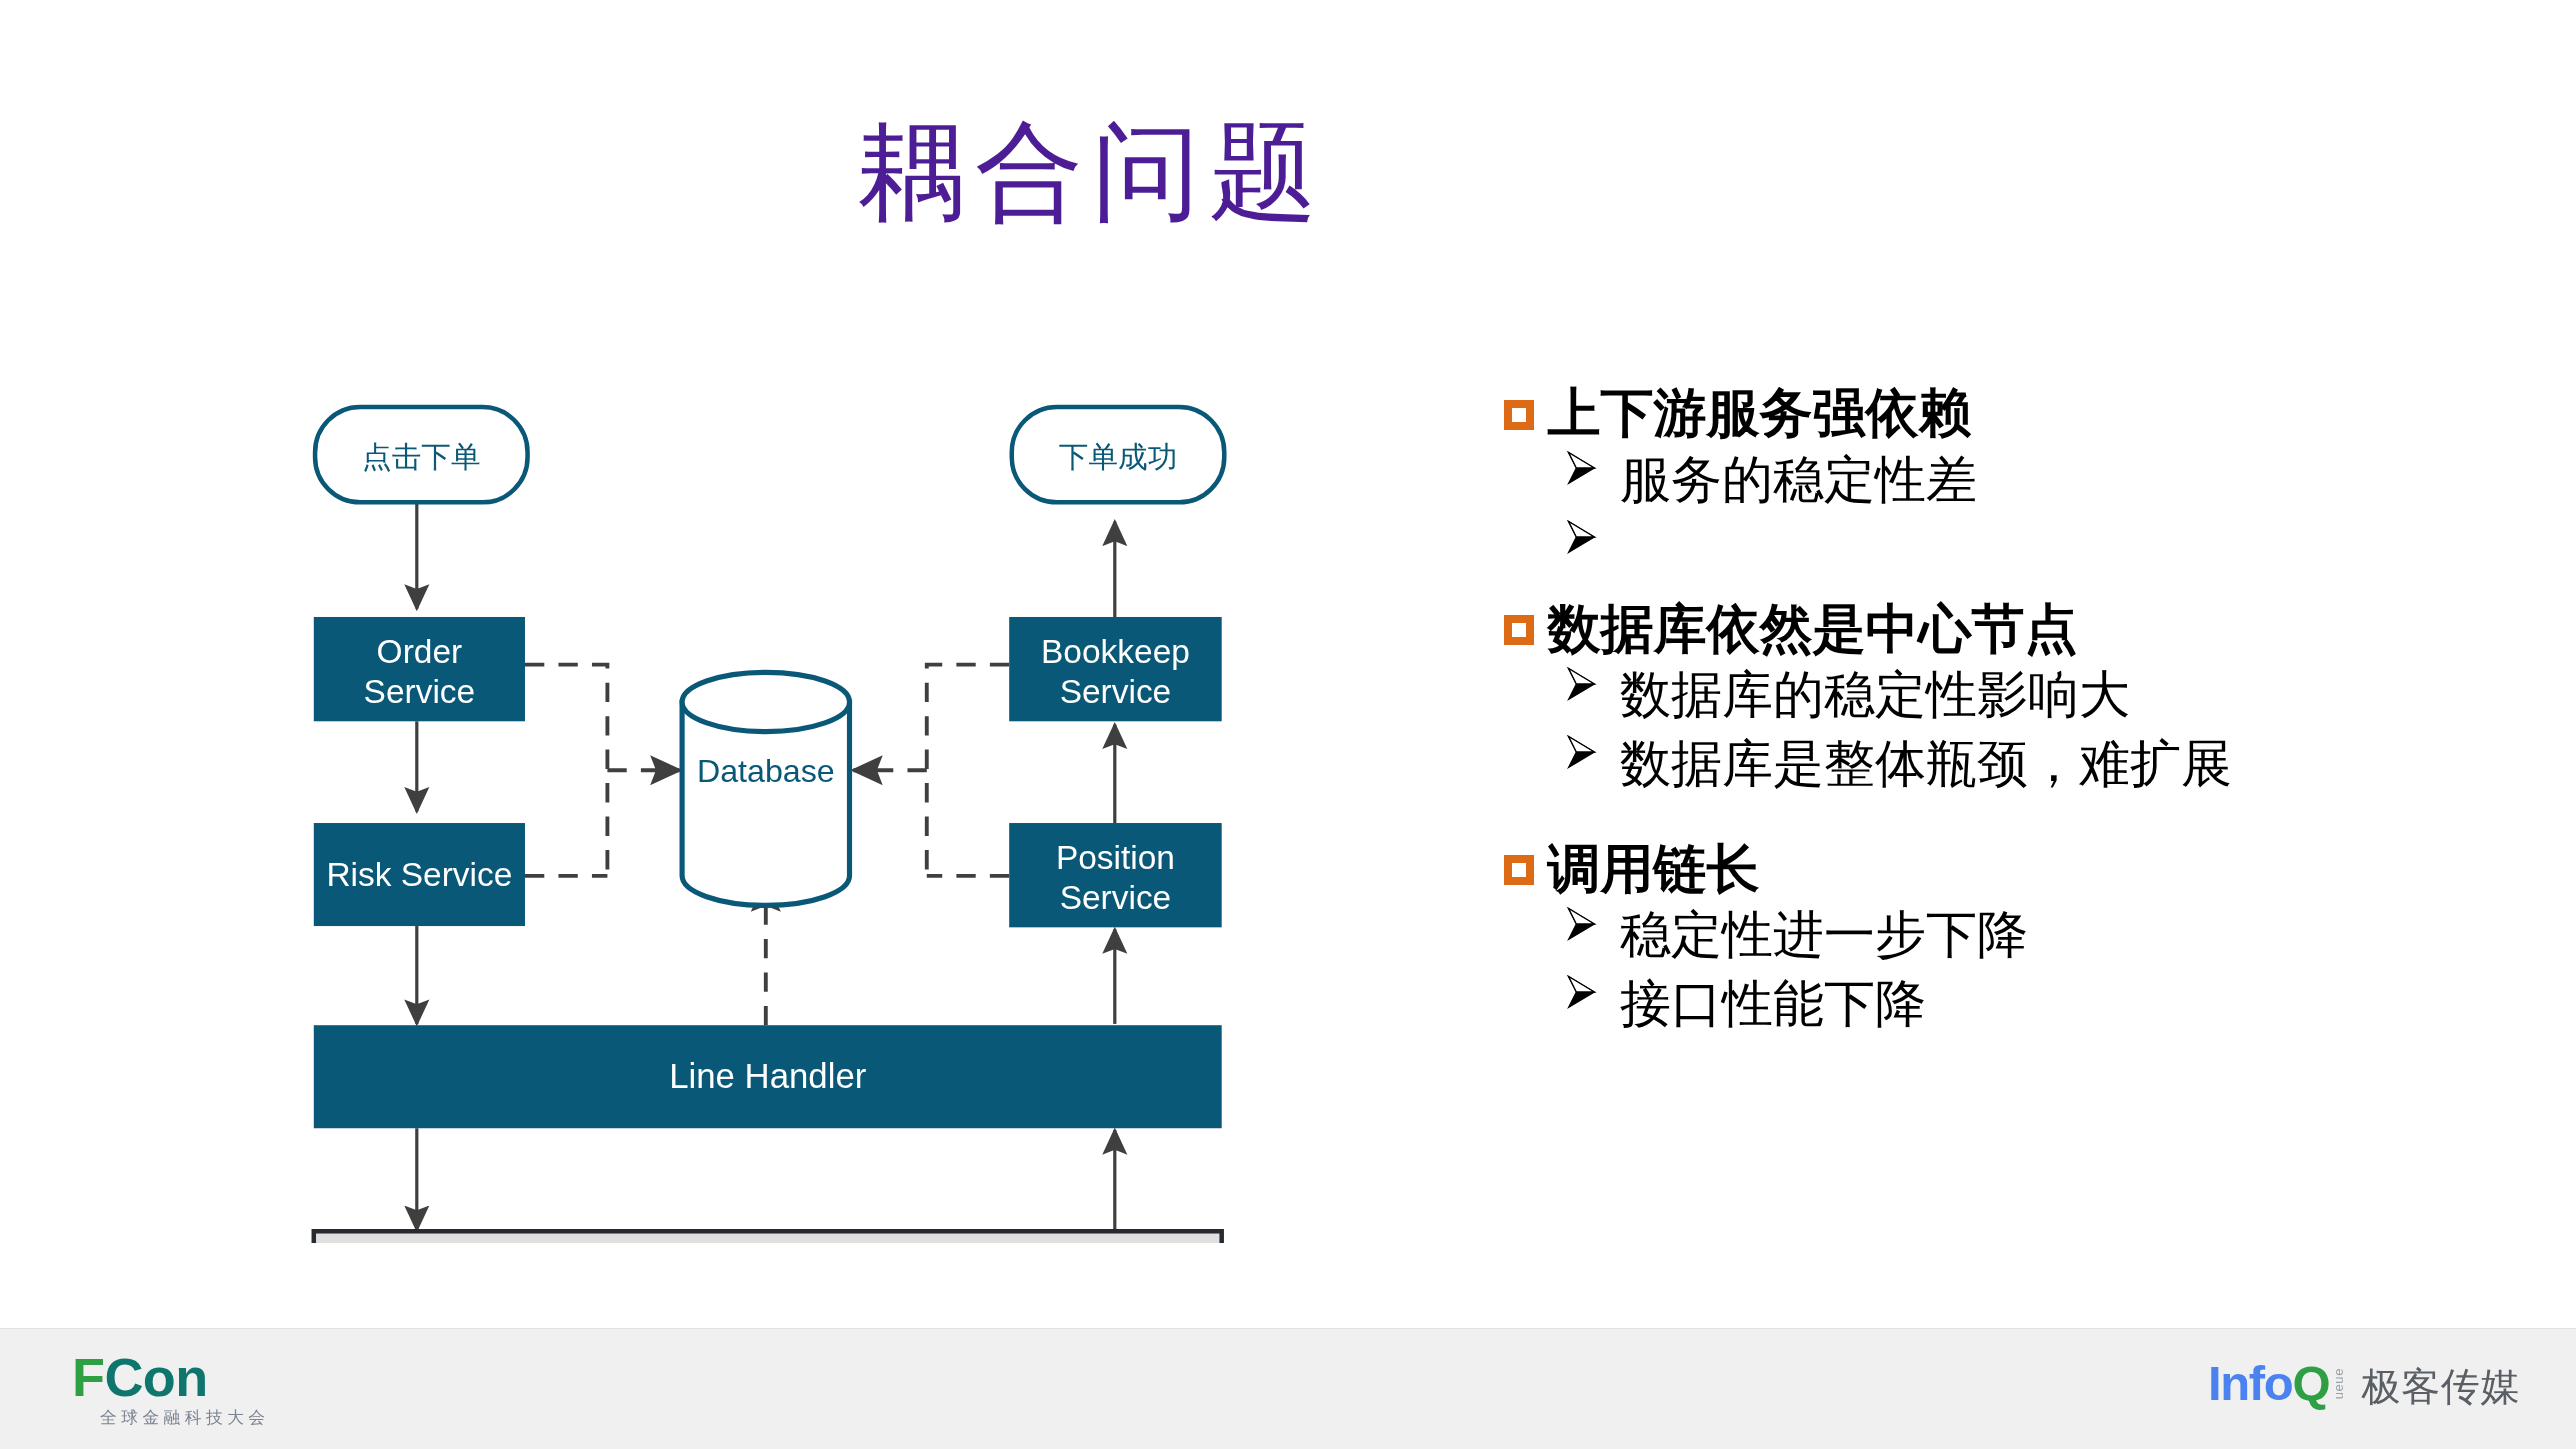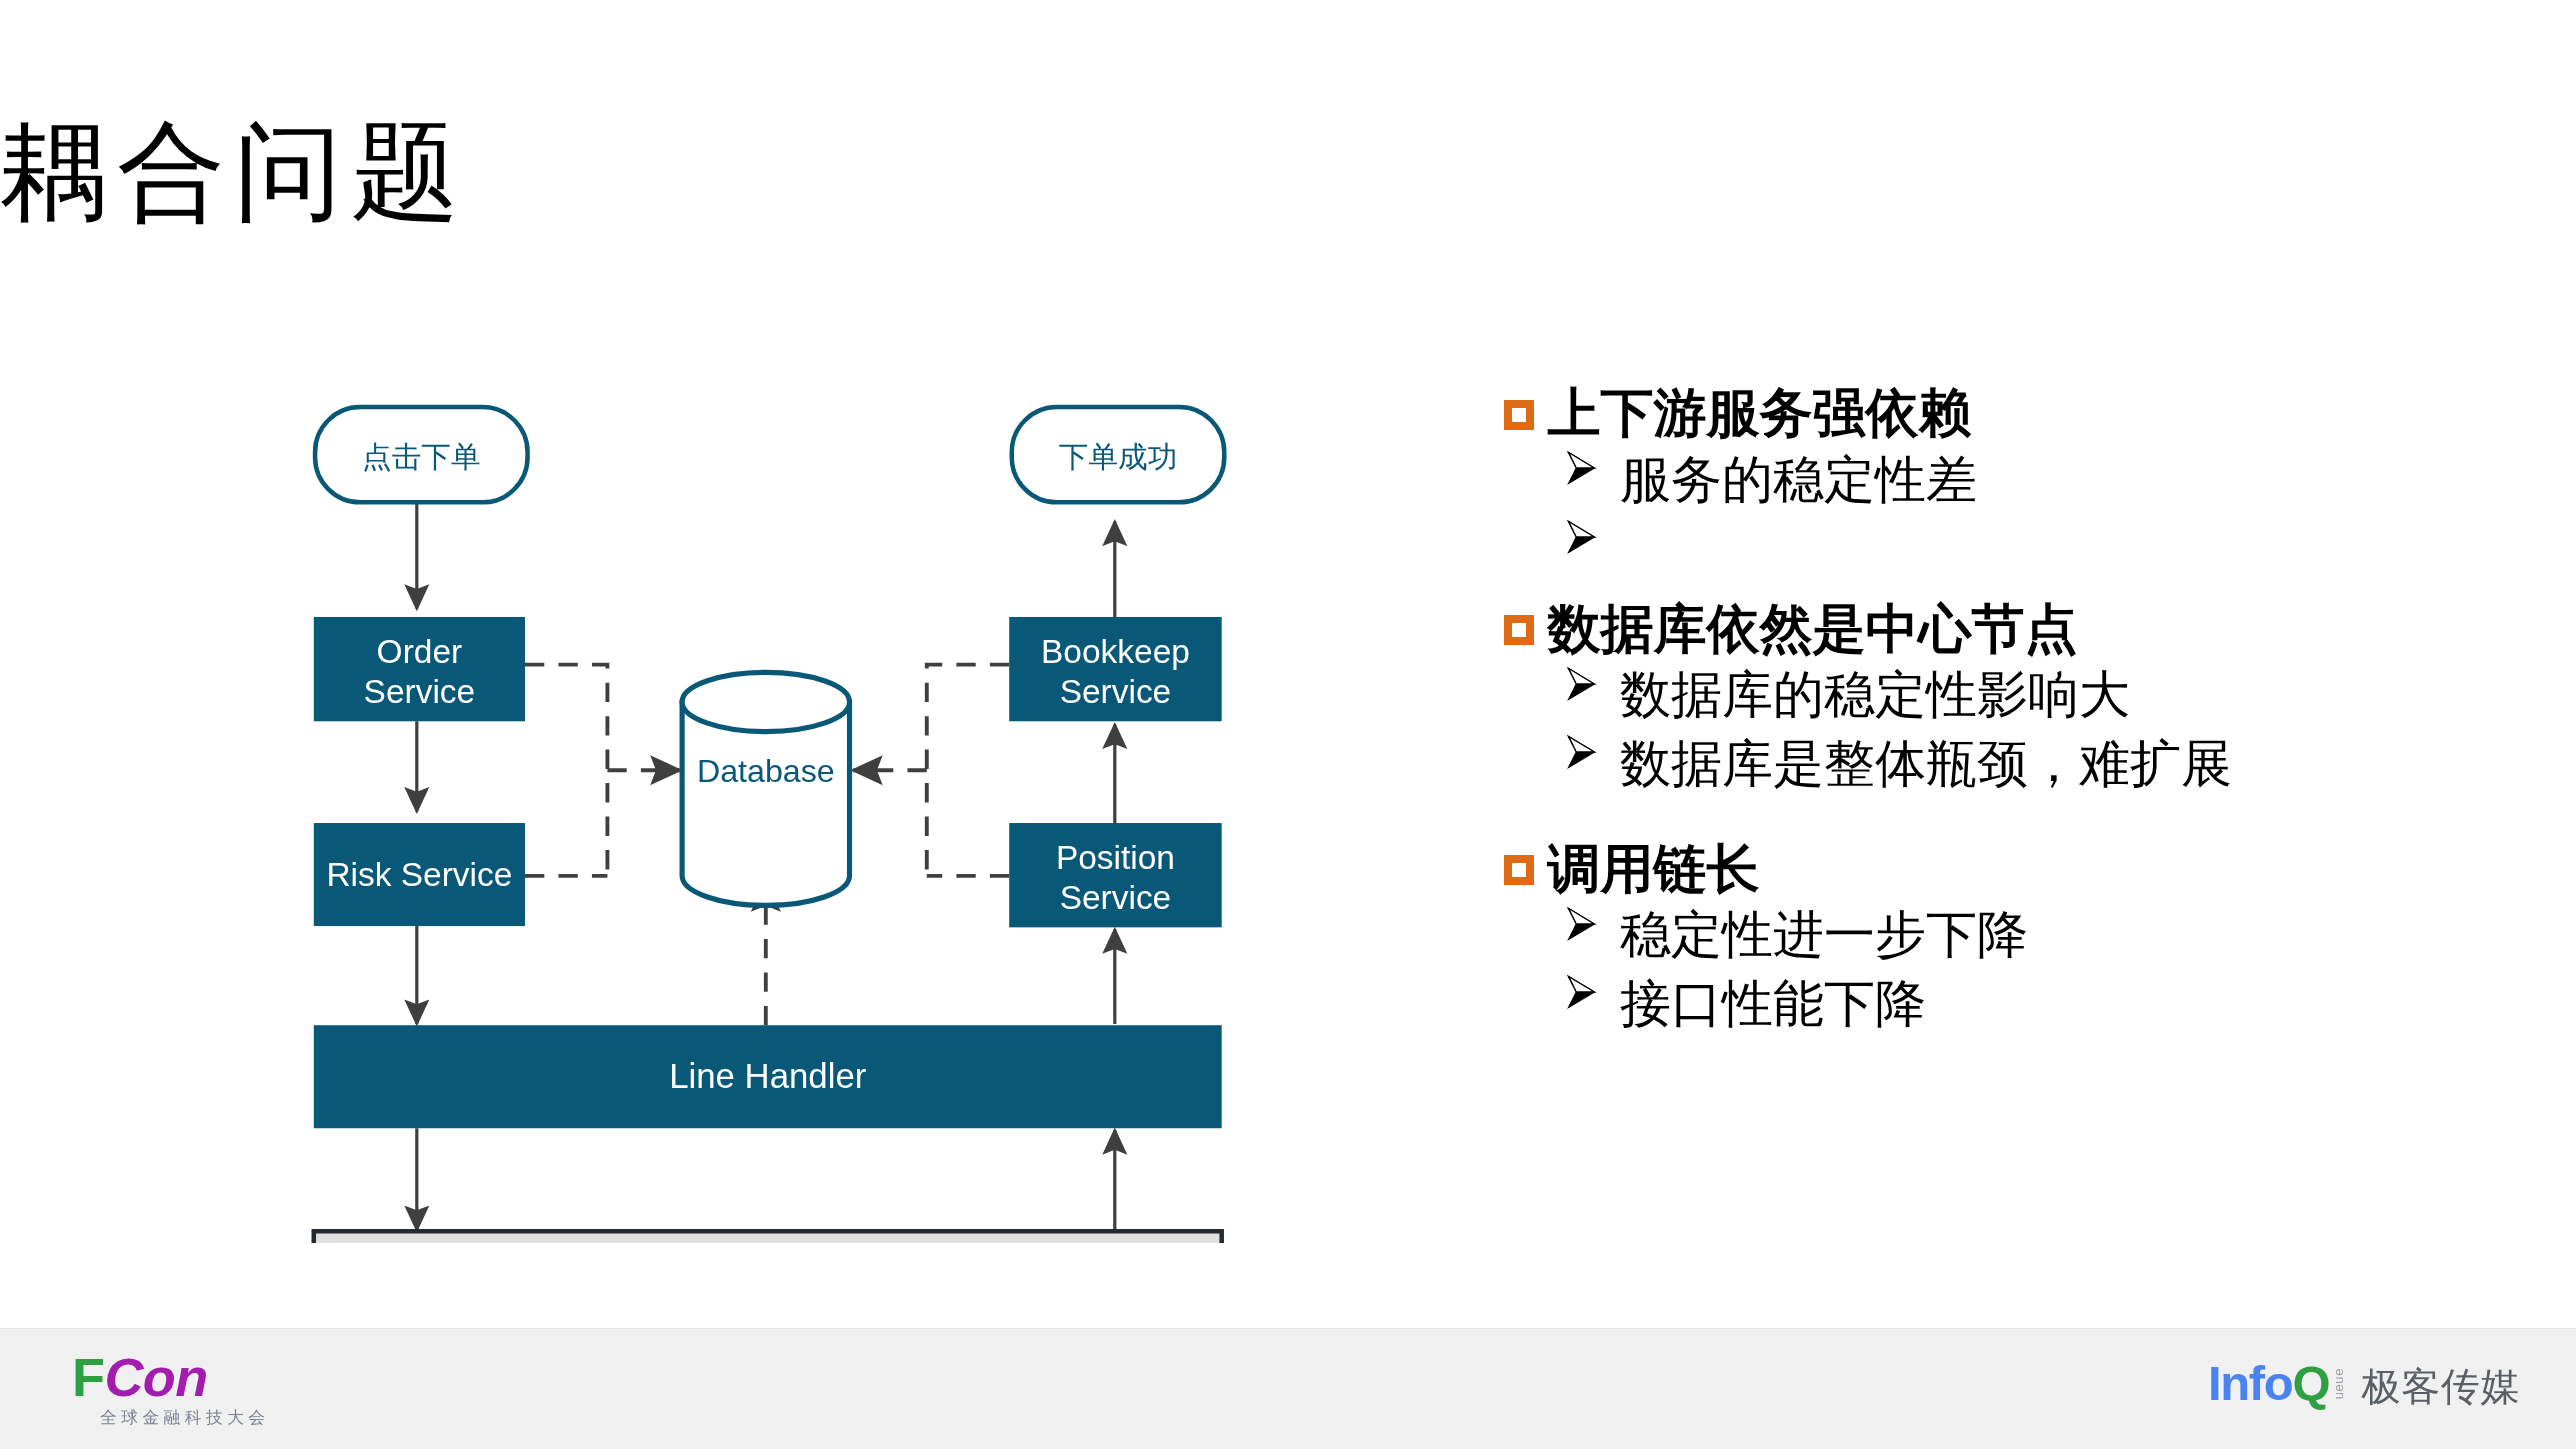--- a/index.html
+++ b/index.html
@@ -17,25 +17,26 @@
     background: #ffffff;
     overflow: hidden;
   }
 
   
   #slide-title {
     position: absolute;
     left: 0;
     top: 113px;
     width: 2184px;
+    text-align: center;
     font-family: "DejaVu Serif", "Liberation Serif", serif;
     font-size: 108px;
     line-height: 1.1;
     letter-spacing: 9px;
-    color: #000000;
+    color: #4c1d95;
     font-weight: 400;
     white-space: nowrap;
   }
 
   
   #diagram {
     position: absolute;
     left: 270px;
     top: 367px;
     width: 1056px;
@@ -108,21 +109,21 @@
     top: 20.6px;
     line-height: 1;
   }
   #fcon-wordmark {
     font-size: 54px;
     font-weight: 700;
     letter-spacing: -0.6px;
     line-height: 1;
   }
   #fcon-wordmark .f { color: #2ea043; }
-  #fcon-wordmark .con { color: #a21caf; font-style: italic; }
+  #fcon-wordmark .con { color: #0f766e; }
   #fcon-sub {
     margin-top: 6.4px;
     font-size: 16.7px;
     letter-spacing: 4.5px;
     color: #7b8391;
     font-weight: 500;
     margin-left: 28px;
   }
   #infoq-logo {
     position: absolute;

